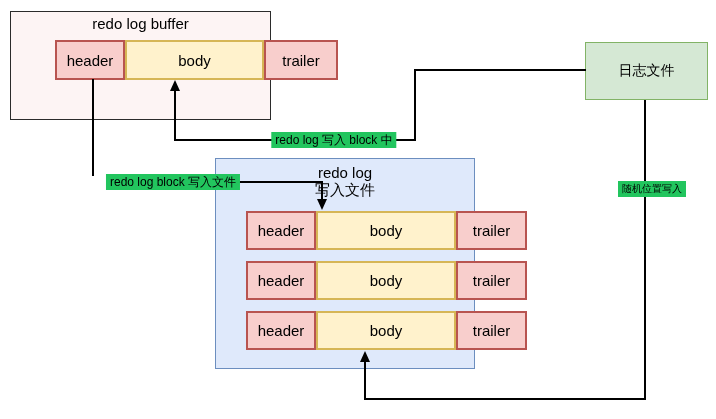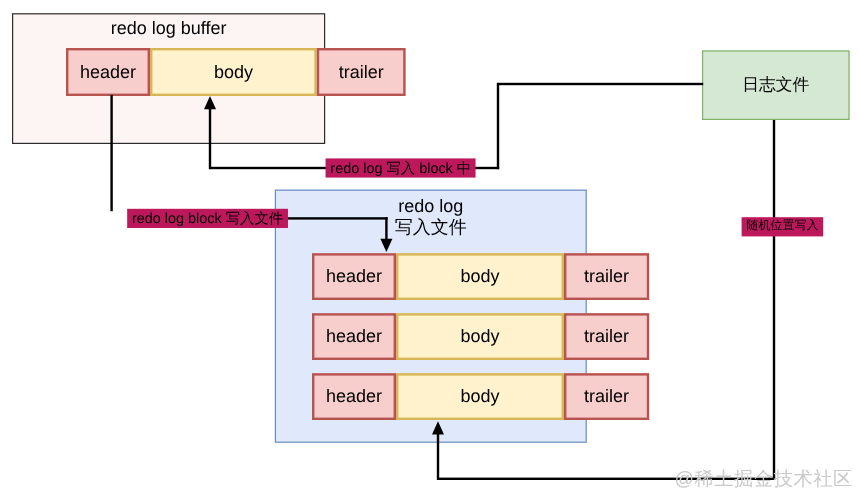--- a/index.html
+++ b/index.html
@@ -21,21 +21,21 @@
     font-size:15px;line-height:1;margin-left:20px;
   }
   .cell.pink{background:var(--pink-fill);border:2px solid var(--pink-stroke);}
   .cell.yellow{background:var(--yellow-fill);border:2px solid var(--yellow-stroke);}
   .box-title{position:absolute;left:0;right:0;text-align:center;font-size:15px;line-height:17px;}
   .line{position:absolute;background:var(--line);}
   .arrow{position:absolute;width:0;height:0;}
   .arrow.up{border-left:5px solid transparent;border-right:5px solid transparent;border-bottom:11px solid var(--line);}
   .arrow.down{border-left:5px solid transparent;border-right:5px solid transparent;border-top:11px solid var(--line);}
   .float-label{
-    position:absolute;background:#be185d;font-size:12px;line-height:14px;
+    position:absolute;background:#22c55e;font-size:12px;line-height:14px;
     padding:1px 4px;white-space:nowrap;transform:translate(-50%,-50%);
   }
   .watermark{
     position:absolute;left:562px;top:389px;font-size:16px;color:var(--watermark);
     letter-spacing:0.5px;white-space:nowrap;
   }
 </style>
 </head>
 <body>
 
@@ -45,21 +45,21 @@
     <div class="box-title" style="top:3px;">redo log buffer</div>
     <div class="cell pink" style="left:24px;top:28px;width:70px;height:40px;">header</div>
     <div class="cell yellow" style="left:94px;top:28px;width:139px;height:40px;">body</div>
     <div class="cell pink" style="left:233px;top:28px;width:74px;height:40px;">trailer</div>
   </div>
 
   <div class="abs" style="left:585px;top:42px;width:123px;height:58px;background:var(--green-fill);border:1.5px solid var(--green-stroke);display:flex;align-items:center;justify-content:center;">
     <span style="font-size:14px;">日志文件</span>
   </div>
 
-  <div class="abs" style="left:229px;top:158px;width:260px;height:211px;background:var(--blue-fill);border:1.5px solid var(--blue-stroke);padding-left:36px;">
+  <div class="abs" style="left:215px;top:158px;width:260px;height:211px;background:var(--blue-fill);border:1.5px solid var(--blue-stroke);padding-left:36px;">
     <div class="box-title" style="top:5px;">redo log</div>
     <div class="box-title" style="top:22px;">写入文件</div>
 
     <div class="cell pink" style="left:10px;top:52px;width:70px;height:39px;">header</div>
     <div class="cell yellow" style="left:80px;top:52px;width:140px;height:39px;">body</div>
     <div class="cell pink" style="left:220px;top:52px;width:71px;height:39px;">trailer</div>
 
     <div class="cell pink" style="left:10px;top:102px;width:70px;height:39px;">header</div>
     <div class="cell yellow" style="left:80px;top:102px;width:140px;height:39px;">body</div>
     <div class="cell pink" style="left:220px;top:102px;width:71px;height:39px;">trailer</div>
@@ -82,15 +82,14 @@
 
   <div class="line" style="left:644px;top:100px;width:2px;height:300px;"></div>
   <div class="line" style="left:365px;top:398px;width:281px;height:2px;"></div>
   <div class="line" style="left:364px;top:359px;width:2px;height:41px;"></div>
   <div class="arrow up" style="left:360px;top:351px;"></div>
 
   <div class="float-label" style="left:334px;top:140px;">redo log 写入 block 中</div>
   <div class="float-label" style="left:161px;top:182px;margin-left:12px;">redo log block 写入文件</div>
   <div class="float-label" style="left:652px;top:189px;font-size:10px;">随机位置写入</div>
 
-  <div class="watermark">@稀土掘金技术社区</div>
 
 </div>
 
 </body></html>

